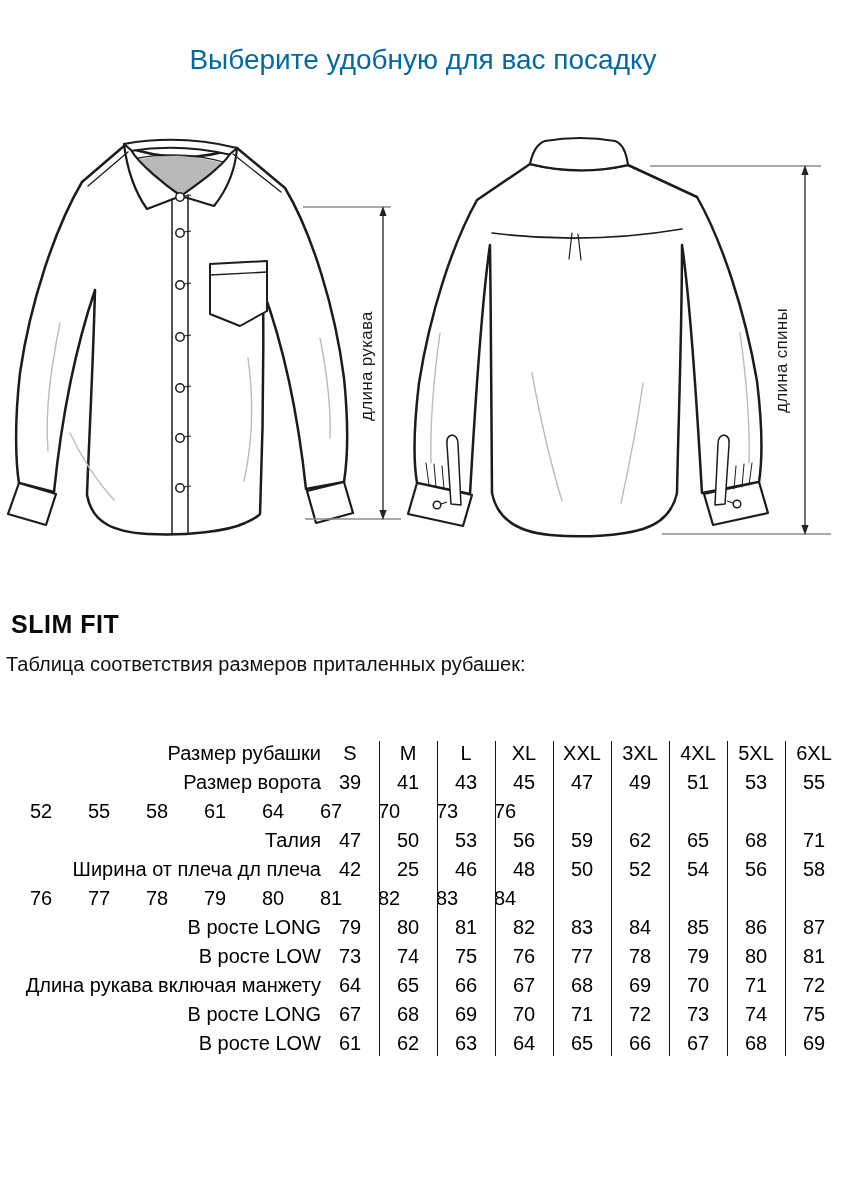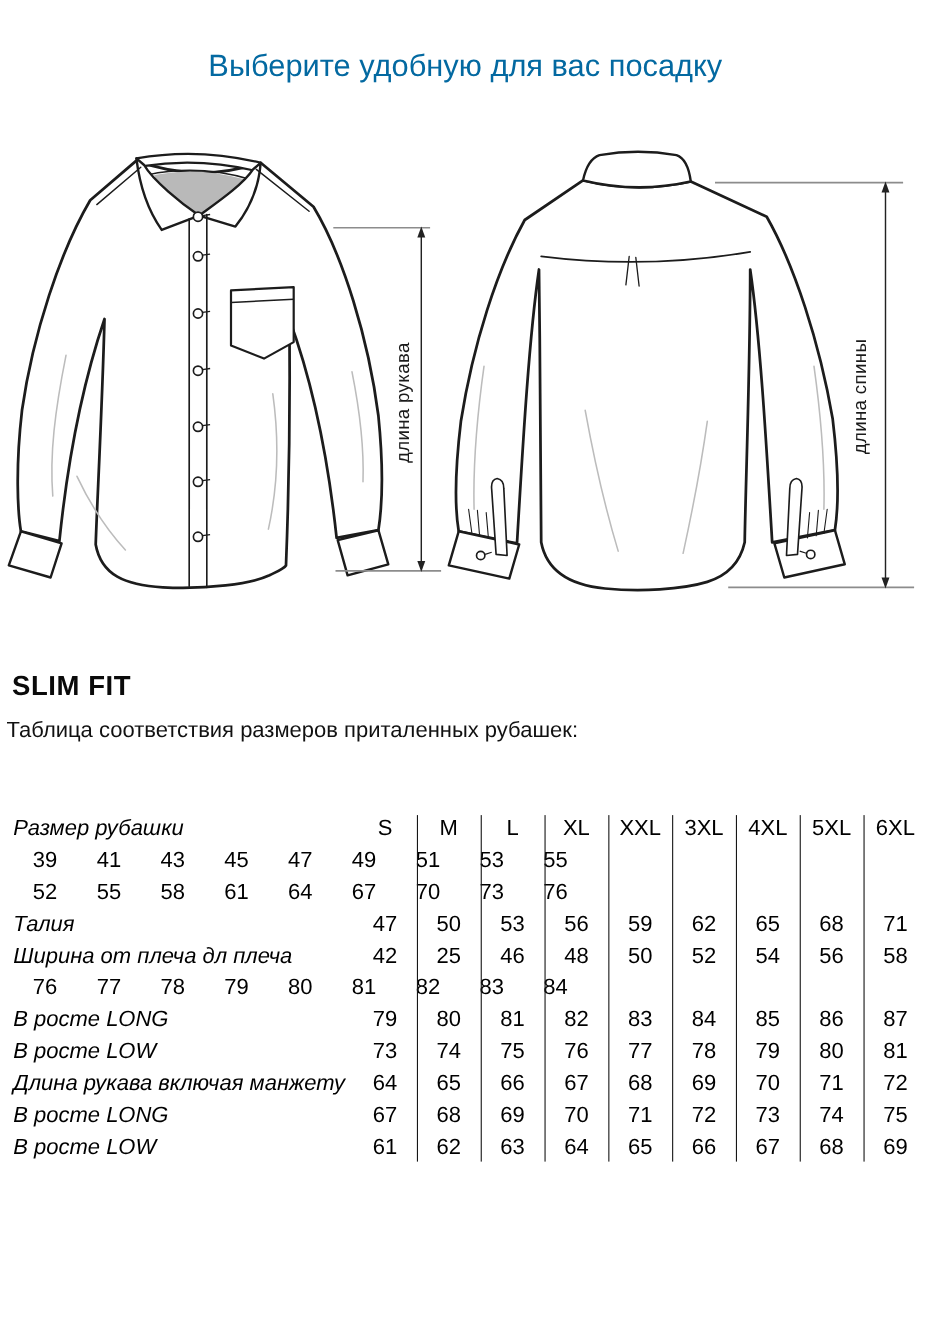--- a/index.html
+++ b/index.html
@@ -8,21 +8,21 @@
   .page-title{position:absolute;top:44px;left:0;width:846px;text-align:center;
         font-size:28px;font-weight:400;color:#0369a1;}
   svg{position:absolute;}
   .dim-label{position:absolute;writing-mode:vertical-rl;transform:rotate(180deg);
         font-size:17px;color:#1a1a1a;text-align:center;width:24px;line-height:24px;letter-spacing:.3px;}
   .fit-heading{position:absolute;left:11px;top:610px;font-size:25px;font-weight:900;
         letter-spacing:.5px;color:#0a0a0a;}
   .fit-subheading{position:absolute;left:6px;top:653px;font-size:20px;color:#111;text-align:center;}
   .size-table{position:absolute;left:12px;top:739px;width:831px;height:322px;font-size:20px;}
   .t-row{display:flex;height:29px;line-height:29px;}
-  .t-label{width:309px;white-space:nowrap;text-align:left;font-style:italic;}
+  .t-label{width:309px;white-space:nowrap;text-align:right;}
   .t-cell{width:58px;text-align:center;}
   .t-div{position:absolute;top:2px;width:1px;height:315px;background:#161616;}
 </style>
 </head>
 <body>
 
 <div class="page">
 
   <div class="page-title">Выберите удобную для вас посадку</div>
 
@@ -162,20 +162,21 @@
           <div class="t-cell">M</div>
           <div class="t-cell">L</div>
           <div class="t-cell">XL</div>
           <div class="t-cell">XXL</div>
           <div class="t-cell">3XL</div>
           <div class="t-cell">4XL</div>
           <div class="t-cell">5XL</div>
           <div class="t-cell">6XL</div>
         </div>
         <div class="t-row">
+          <div class="t-label">Размер ворота</div>
           <div class="t-cell">39</div>
           <div class="t-cell">41</div>
           <div class="t-cell">43</div>
           <div class="t-cell">45</div>
           <div class="t-cell">47</div>
           <div class="t-cell">49</div>
           <div class="t-cell">51</div>
           <div class="t-cell">53</div>
           <div class="t-cell">55</div>
         </div>

